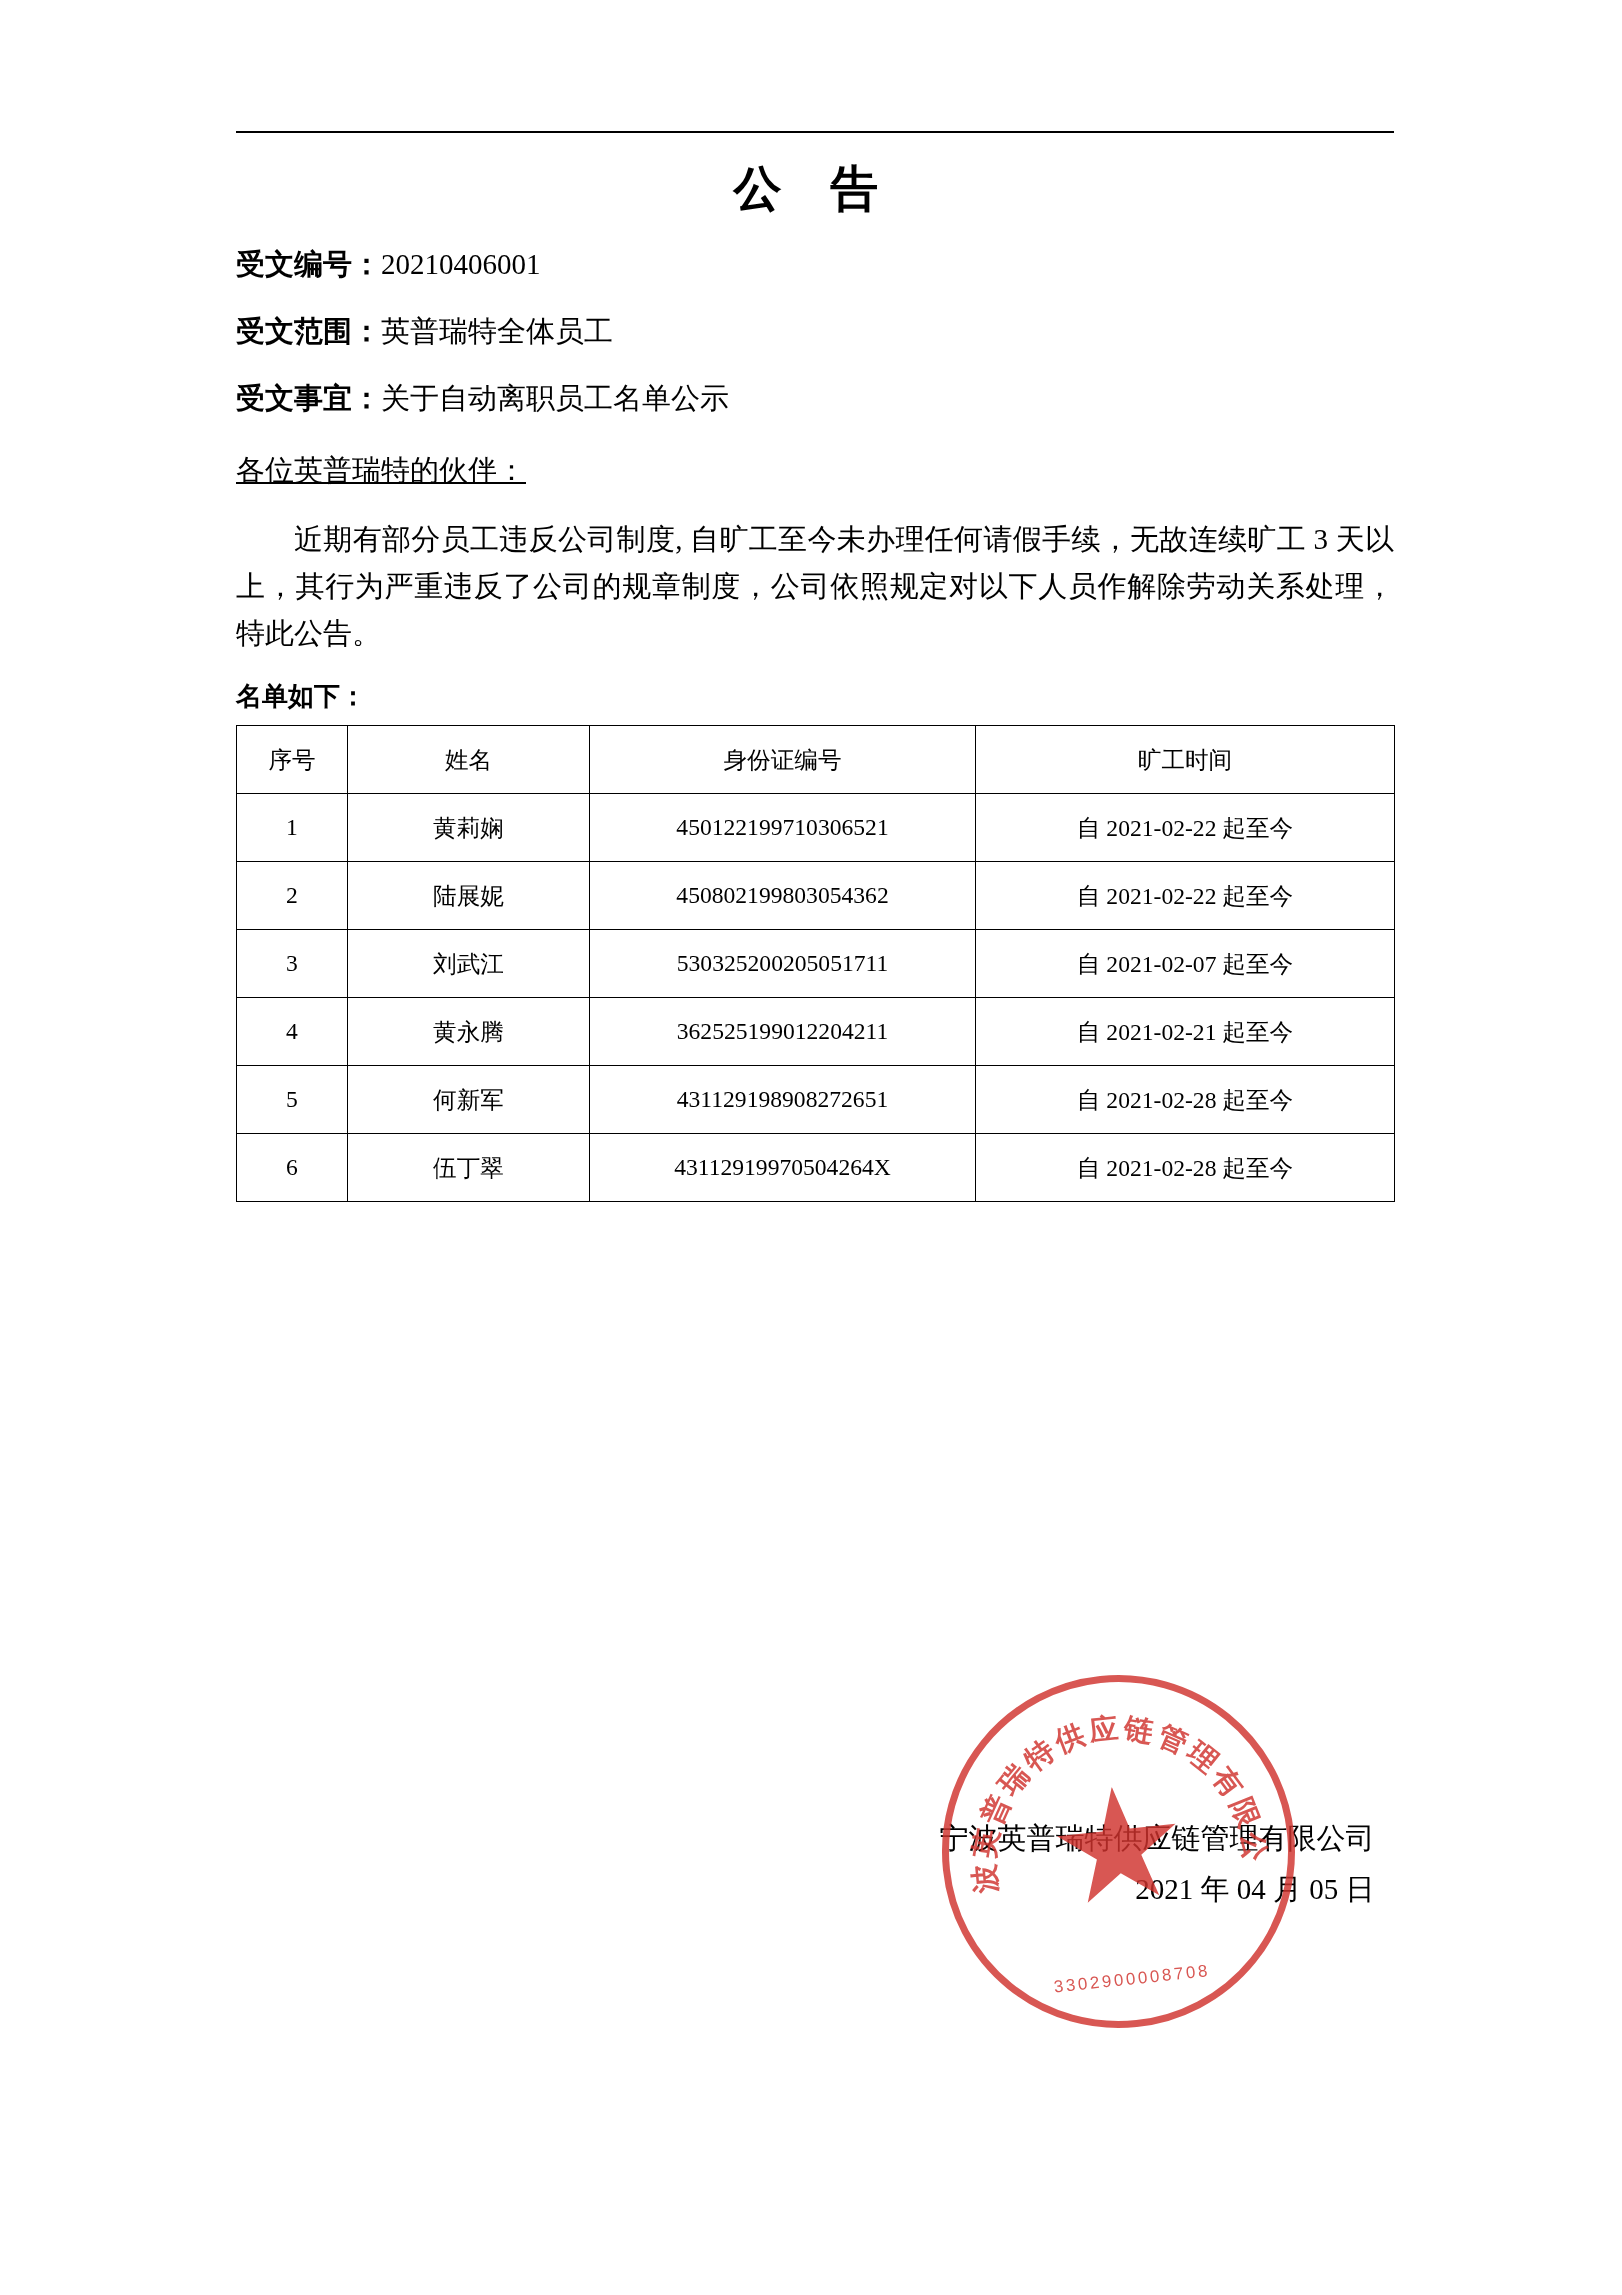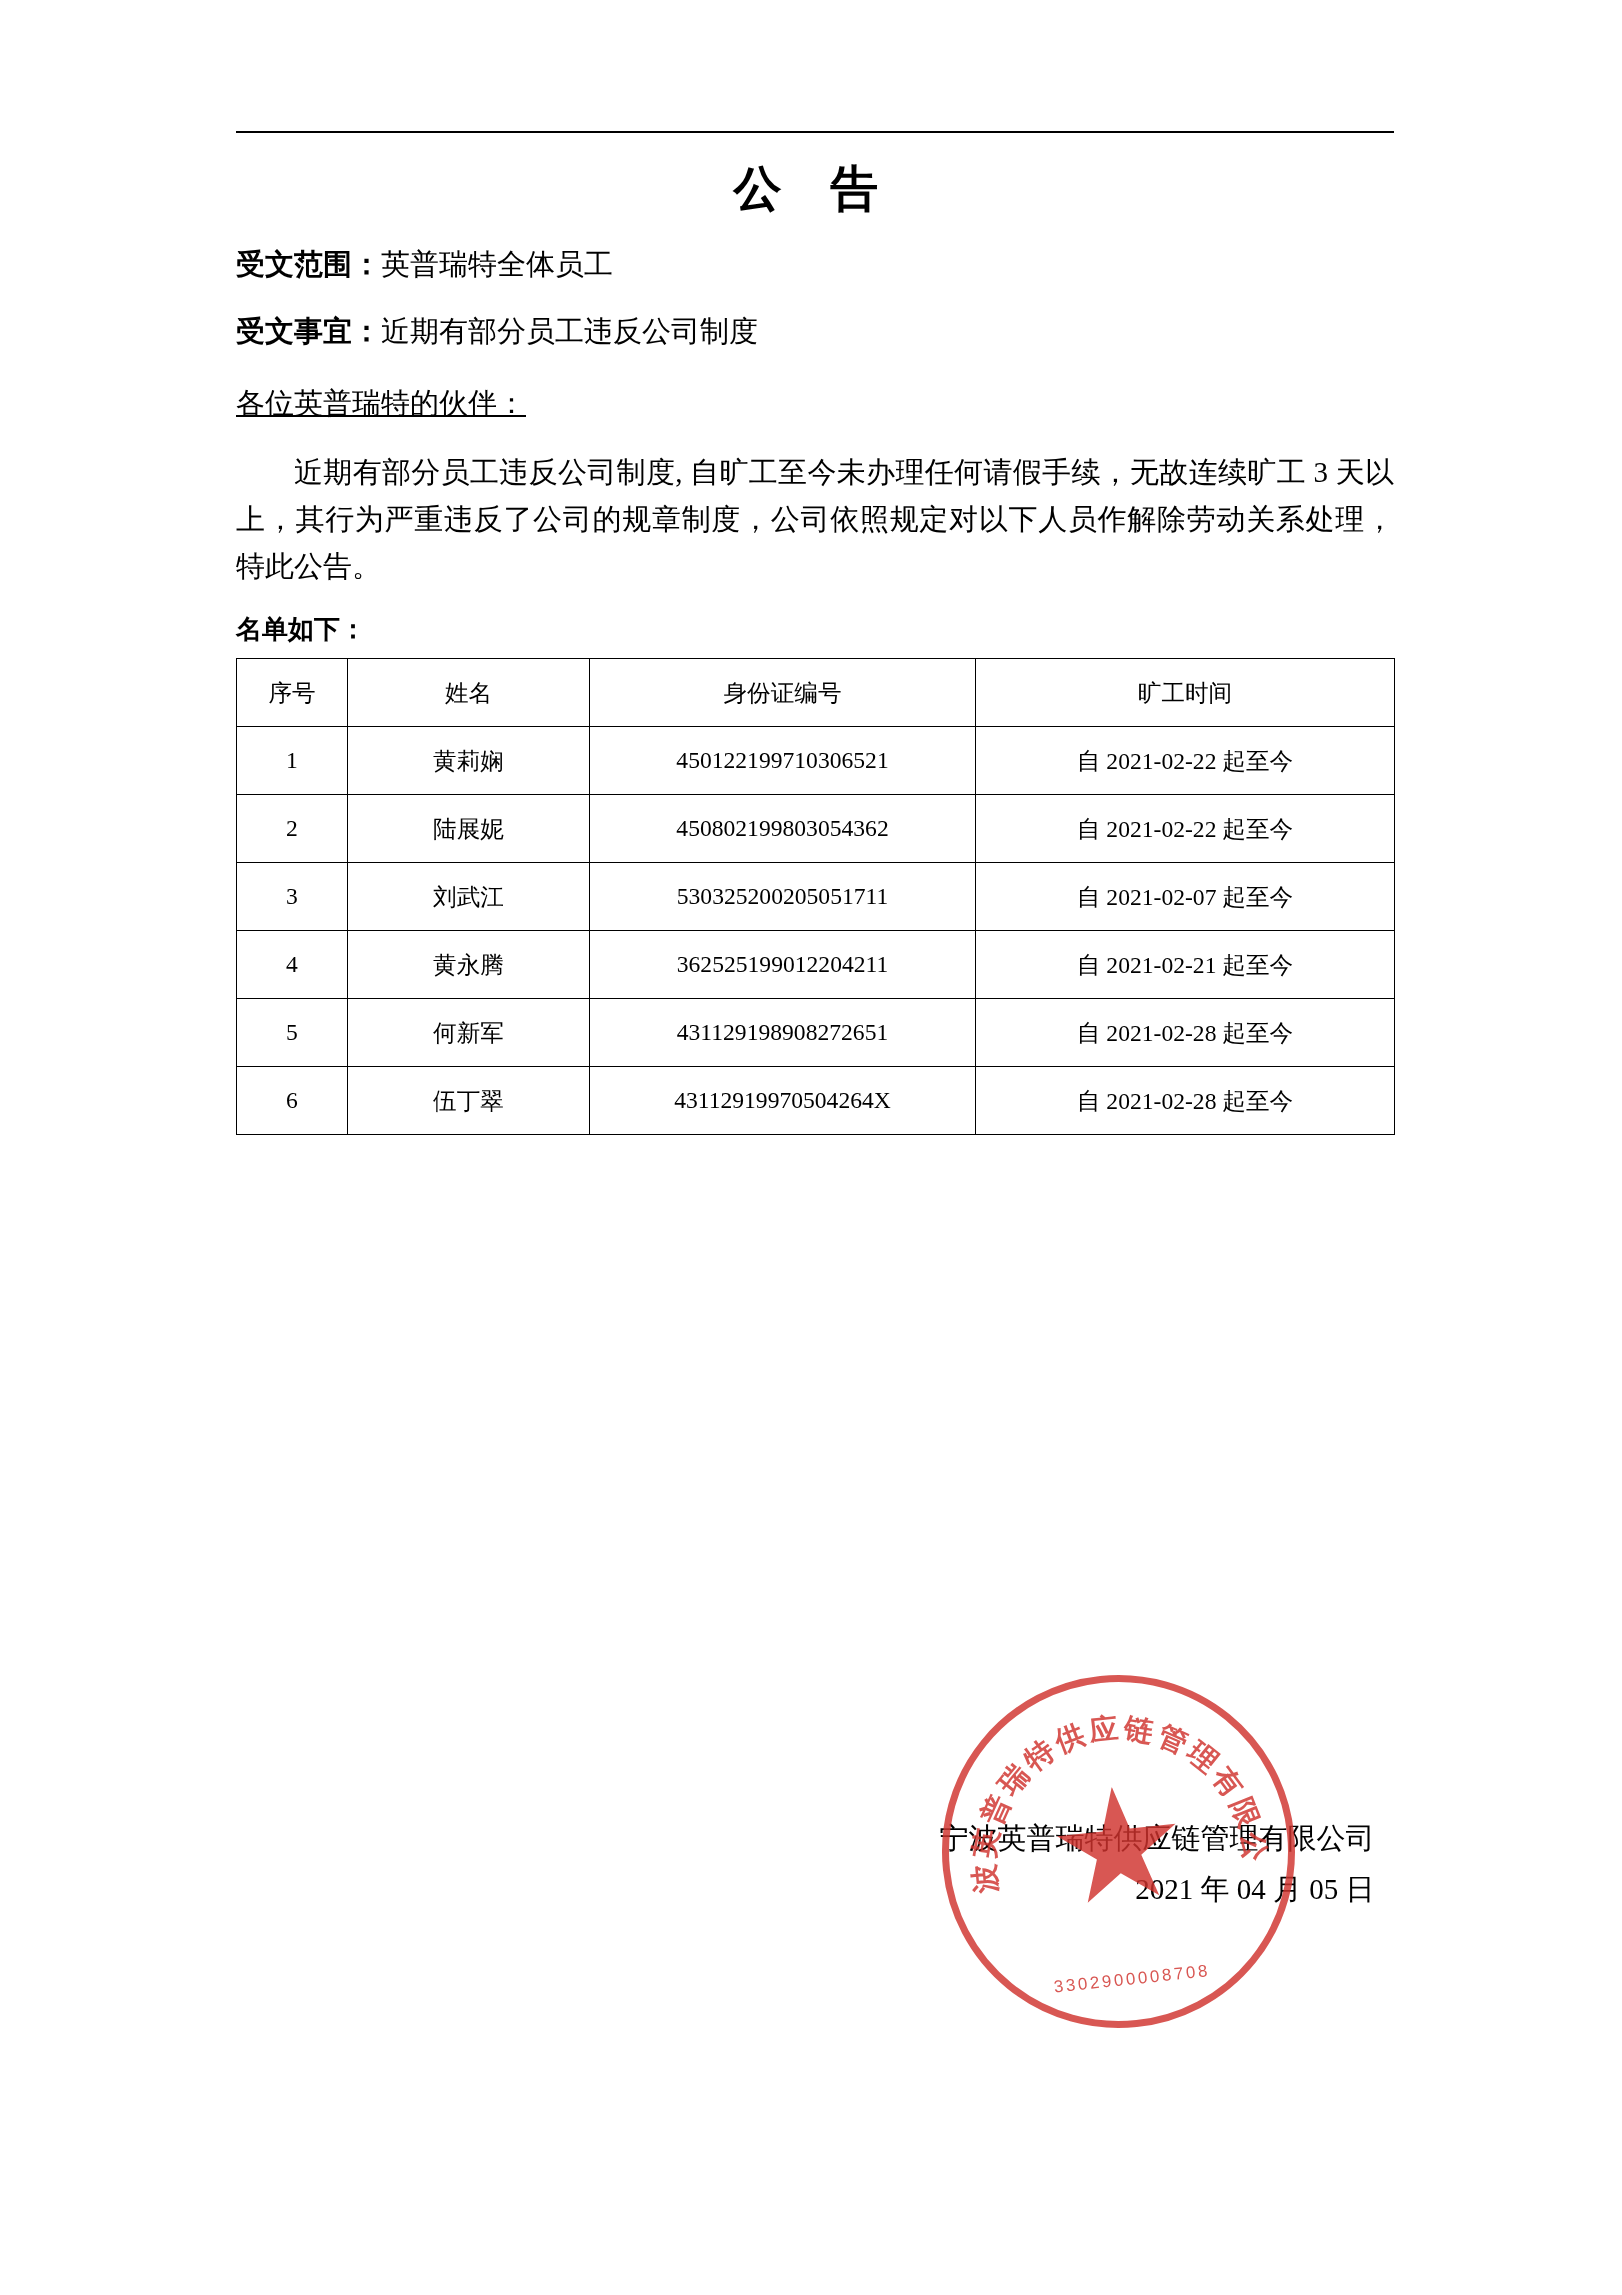--- a/index.html
+++ b/index.html
@@ -162,27 +162,30 @@
 <body>
 
 <div class="page">
 
   <div class="content">
 
     <div class="top-rule"></div>
 
     <div class="doc-title">公  告</div>
 
+    <div class="field-row">
+      <span class="field-label">受文编号：</span><span class="field-value">20210406001</span>
+    </div>
 
     <div class="field-row">
       <span class="field-label">受文范围：</span><span class="field-value">英普瑞特全体员工</span>
     </div>
 
     <div class="field-row">
-      <span class="field-label">受文事宜：</span><span class="field-value">近期有部分员工违反公司制度</span>
+      <span class="field-label">受文事宜：</span><span class="field-value">关于自动离职员工名单公示</span>
     </div>
 
 
     <div class="salutation">各位英普瑞特的伙伴：</div>
 
     <div class="para">近期有部分员工违反公司制度, 自旷工至今未办理任何请假手续，无故连续旷工 3 天以上，其行为严重违反了公司的规章制度，公司依照规定对以下人员作解除劳动关系处理，特此公告。</div>
 
     <div class="list-label">名单如下：</div>
 
     <table class="name-table">

